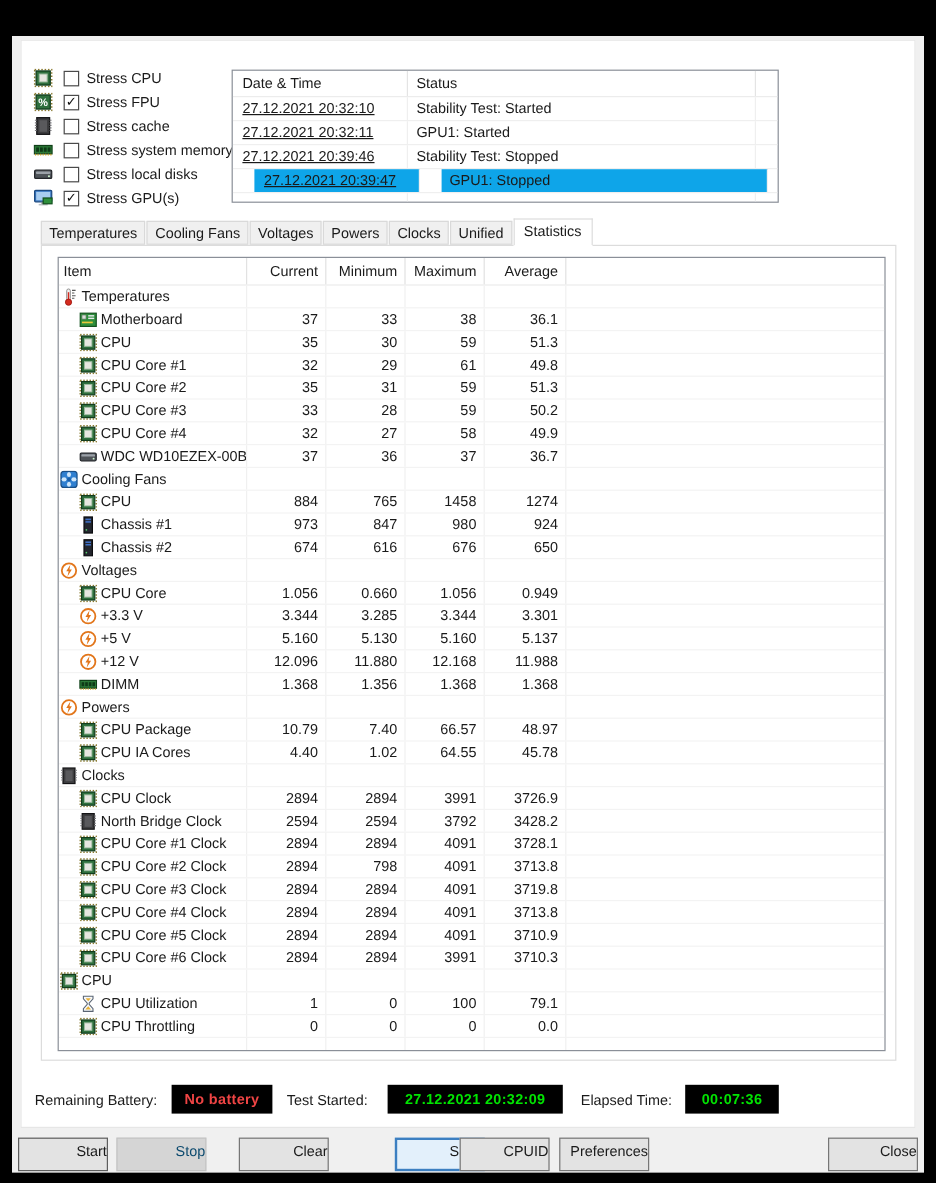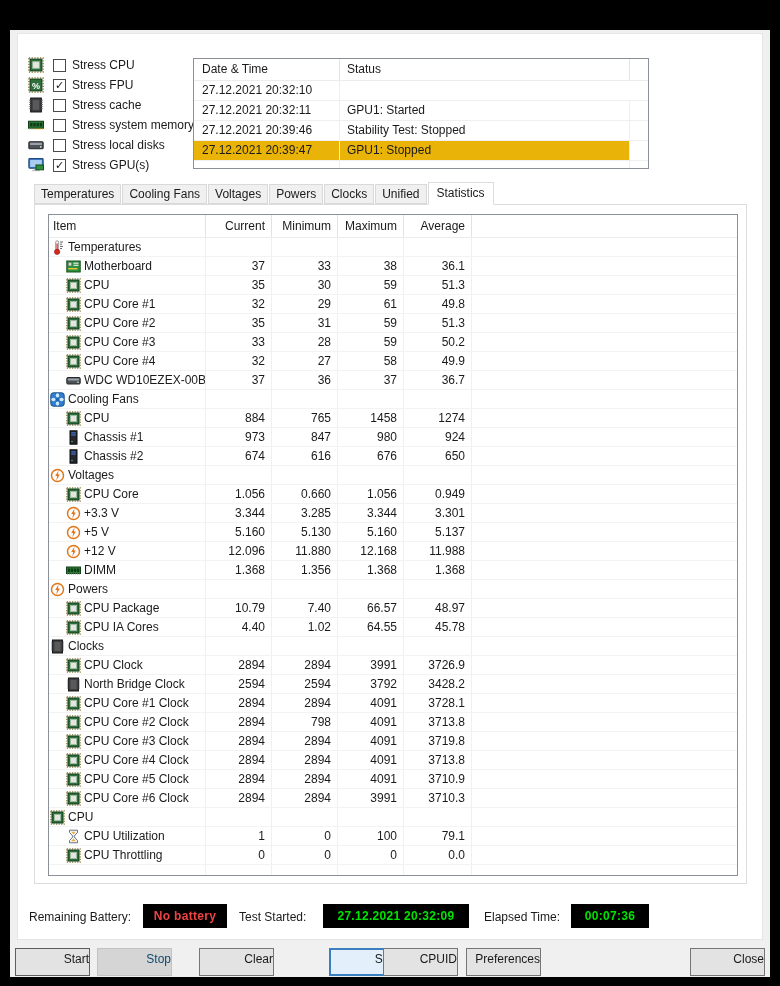--- a/index.html
+++ b/index.html
@@ -29,24 +29,24 @@
   .log{position:absolute;left:175px;top:24px;width:456px;height:111px;border:1px solid #8a8f98;
        background:#fff;box-sizing:border-box;display:flex;flex-direction:column;overflow:hidden;}
   .log-header{display:flex;height:21px;flex:none;border-bottom:1px solid #ececec;}
   .log-hcell{box-sizing:border-box;border-right:1px solid #e4e4e4;padding:3px 0 0 8px;}
   .lh1{width:146px;}
   .lh2{width:290px;padding-left:7px;}
   .lh-fill{flex:1;border-right:none;}
   .log-row{display:flex;height:19px;flex:none;border-bottom:1px solid #efefef;}
   .log-cell{box-sizing:border-box;padding:2px 0 0 8px;white-space:nowrap;overflow:hidden;
             border-right:1px solid #efefef;}
-  .lc1{width:146px;}
+  .lc1{width:146px;text-decoration:underline;}
   .lc2{width:290px;padding-left:7px;}
   .lc-fill{flex:1;border-right:none;}
-  .log-row.selected .lc1,.log-row.selected .lc2{background:#eab308;}
+  .log-row.selected .lc1,.log-row.selected .lc2{background:#0ea5e9;margin-left:18px;}
   .log-fillrow{display:flex;flex:1;border-bottom:none;}
 
   
   .tabs{position:absolute;left:16px;top:150px;height:20px;display:flex;align-items:flex-end;z-index:3;}
   .tab{box-sizing:border-box;height:20px;line-height:18px;padding:0 6px;background:#f0f0f0;
        border:1px solid #d9d9d9;margin-right:1px;white-space:nowrap;}
   .tab.active{height:23px;line-height:20px;background:#fff;border-color:#dcdcdc;border-bottom:1px solid #fff;
        margin-bottom:-1px;padding:0 8px;}
 
   
@@ -181,20 +181,21 @@
 
     <div class="log">
       <div class="log-header">
         <span class="log-hcell lh1">Date &amp; Time</span>
         <span class="log-hcell lh2">Status</span>
         <span class="log-hcell lh-fill"></span>
       </div>
       <div id="log-rows" style="display:flex;flex-direction:column;flex:1;">
           <div class="log-row">
             <span class="log-cell lc1">27.12.2021 20:32:10</span>
+            <span class="log-cell lc2">Stability Test: Started</span>
             <span class="log-cell lc-fill"></span>
           </div>
           <div class="log-row">
             <span class="log-cell lc1">27.12.2021 20:32:11</span>
             <span class="log-cell lc2">GPU1: Started</span>
             <span class="log-cell lc-fill"></span>
           </div>
           <div class="log-row">
             <span class="log-cell lc1">27.12.2021 20:39:46</span>
             <span class="log-cell lc2">Stability Test: Stopped</span>

